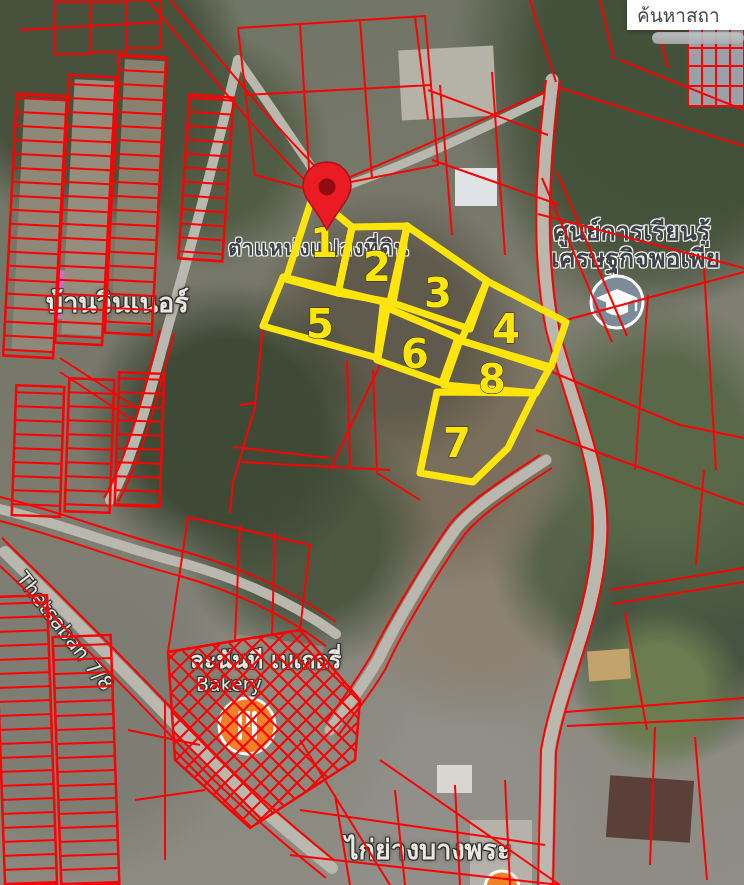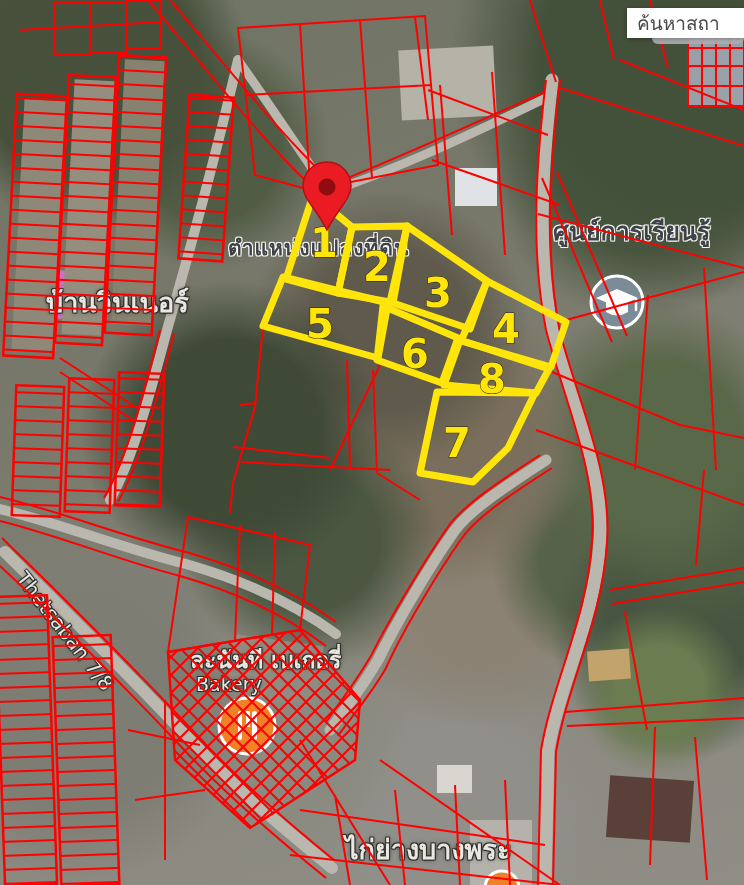--- a/index.html
+++ b/index.html
@@ -29,21 +29,21 @@
       linear-gradient(160deg,#6f7463 0%,#79796c 40%,#8a887e 70%,#8f8d85 100%);
   }
   svg{position:absolute;left:0;top:0;}
   .lbl{position:absolute;white-space:nowrap;line-height:1.1;}
   .halo-dark{color:#e9e7e1;
     text-shadow:-1px -1px 0 #2e2e2a,1px -1px 0 #2e2e2a,-1px 1px 0 #2e2e2a,1px 1px 0 #2e2e2a,0 0 4px #2e2e2a;}
   .halo-light{color:#3e4246;
     text-shadow:-1px -1px 0 rgba(255,255,255,.9),1px -1px 0 rgba(255,255,255,.9),
                 -1px 1px 0 rgba(255,255,255,.9),1px 1px 0 rgba(255,255,255,.9);}
   #search-box{
-    position:absolute;left:627px;top:8px;width:117px;height:30px;background:#ffffff;
+    position:absolute;left:627px;top:0;width:117px;height:30px;background:#ffffff;
     box-shadow:0 1px 4px rgba(0,0,0,.35);display:flex;align-items:center;
     padding-left:10px;box-sizing:border-box;font-size:19px;color:#4a4a4a;z-index:40;
   }
   #search-blob{
     position:absolute;left:652px;top:32px;width:92px;height:12px;border-radius:6px;
     background:linear-gradient(#c7cacd,#a9adb1);z-index:39;opacity:.9;
   }
   .num{font-weight:bold;font-size:40px;fill:#ffe50a;stroke:#262600;stroke-width:1px;
        paint-order:stroke;text-anchor:middle;}
 </style>
@@ -90,20 +90,21 @@
       </g>
       <g>
         <circle cx="502" cy="888" r="17" fill="#ef8126" stroke="#ffffff" stroke-width="3"></circle>
       </g>
     </g>
   </svg>
 
   <div class="lbl halo-light" style="left:228px;top:237px;font-size:21px;font-weight:bold;letter-spacing:1px;">ตำแหน่งแปลงที่ดิน</div>
   <div class="lbl halo-dark" style="left:46px;top:288px;font-size:27px;font-weight:bold;">บ้านวินเนอร์</div>
   <div class="lbl halo-light" style="left:553px;top:218px;font-size:25px;font-weight:bold;">ศูนย์การเรียนรู้</div>
+  <div class="lbl halo-light" style="left:551px;top:245px;font-size:25px;font-weight:bold;">เศรษฐกิจพอเพีย</div>
   <div class="lbl halo-dark" style="left:-10px;top:620px;width:150px;text-align:center;font-size:20px;transform:rotate(52deg);">Thetsaban 7/8</div>
   <div class="lbl halo-dark" style="left:190px;top:648px;font-size:23px;font-weight:bold;">ละนันที เบเกอรี่</div>
   <div class="lbl halo-dark" style="left:196px;top:674px;font-size:19px;">Bakery</div>
   <div class="lbl halo-dark" style="left:345px;top:835px;font-size:27px;font-weight:bold;">ไก่ย่างบางพระ</div>
 
   <svg width="744" height="885" viewBox="0 0 744 885">
     <defs>
       <pattern id="hl" width="6" height="14" patternUnits="userSpaceOnUse">
         <path d="M0,1 H6" stroke="#ff0000" stroke-width="2"></path>
       </pattern>

